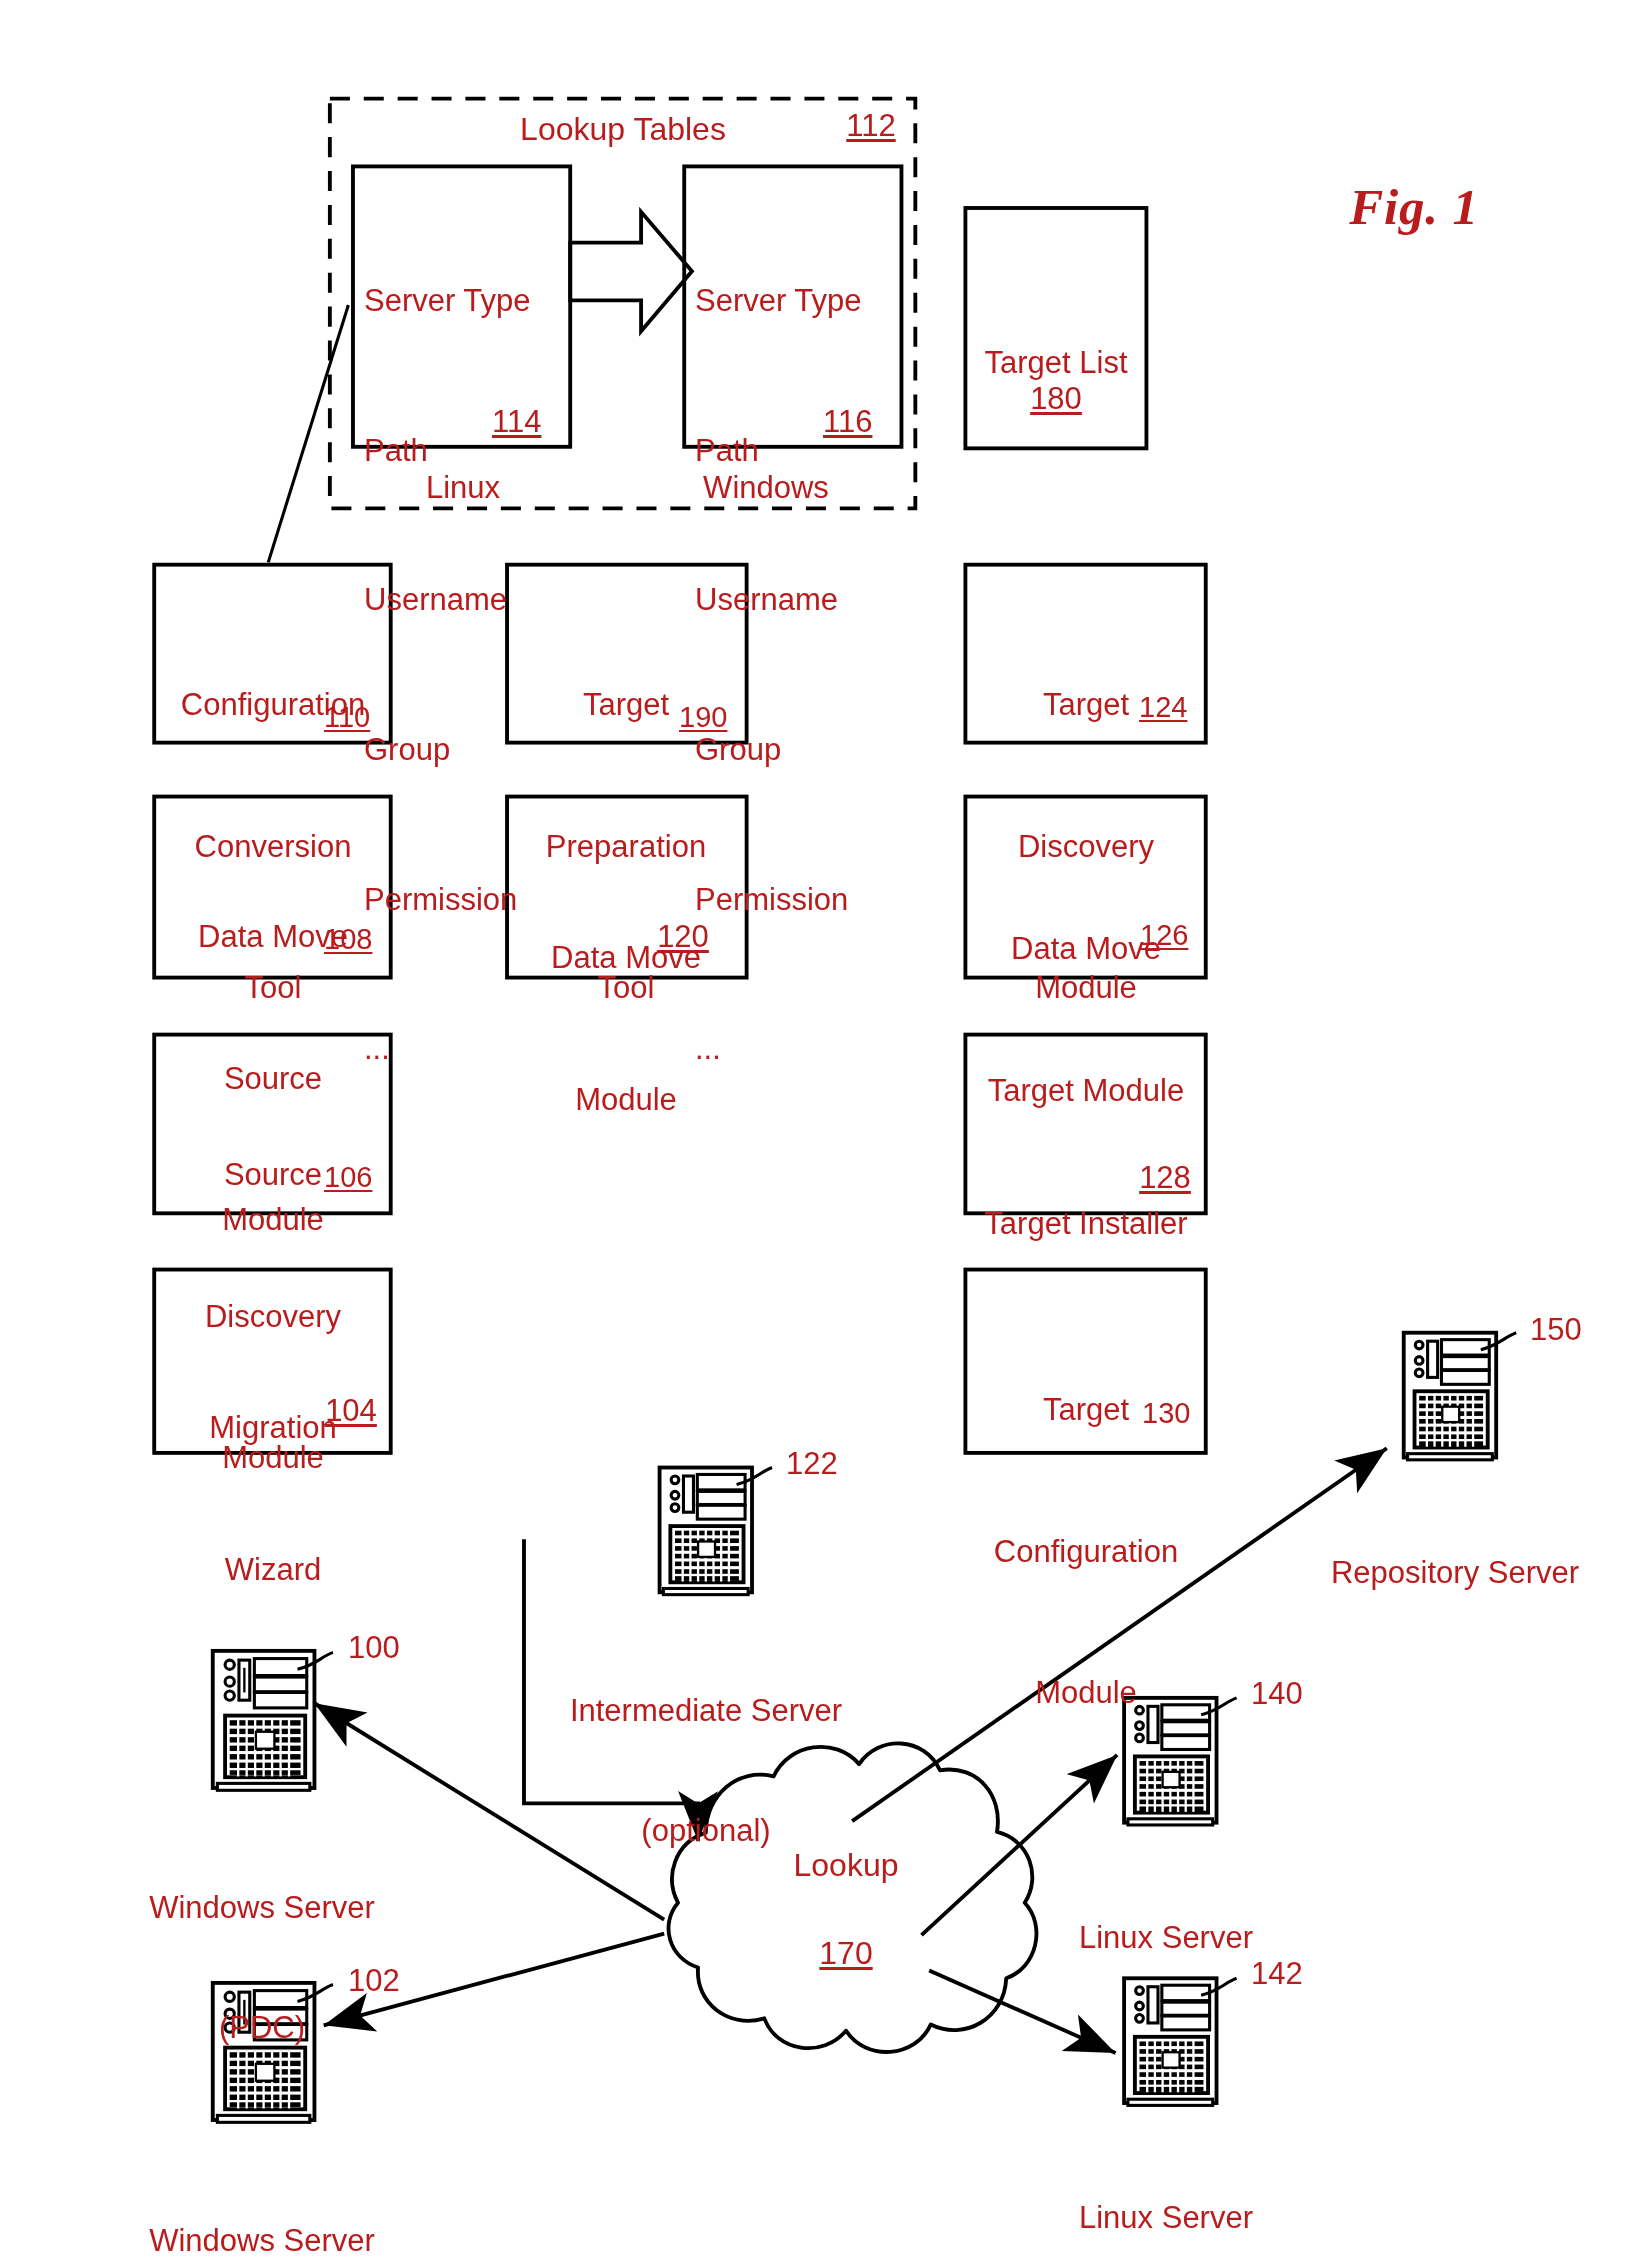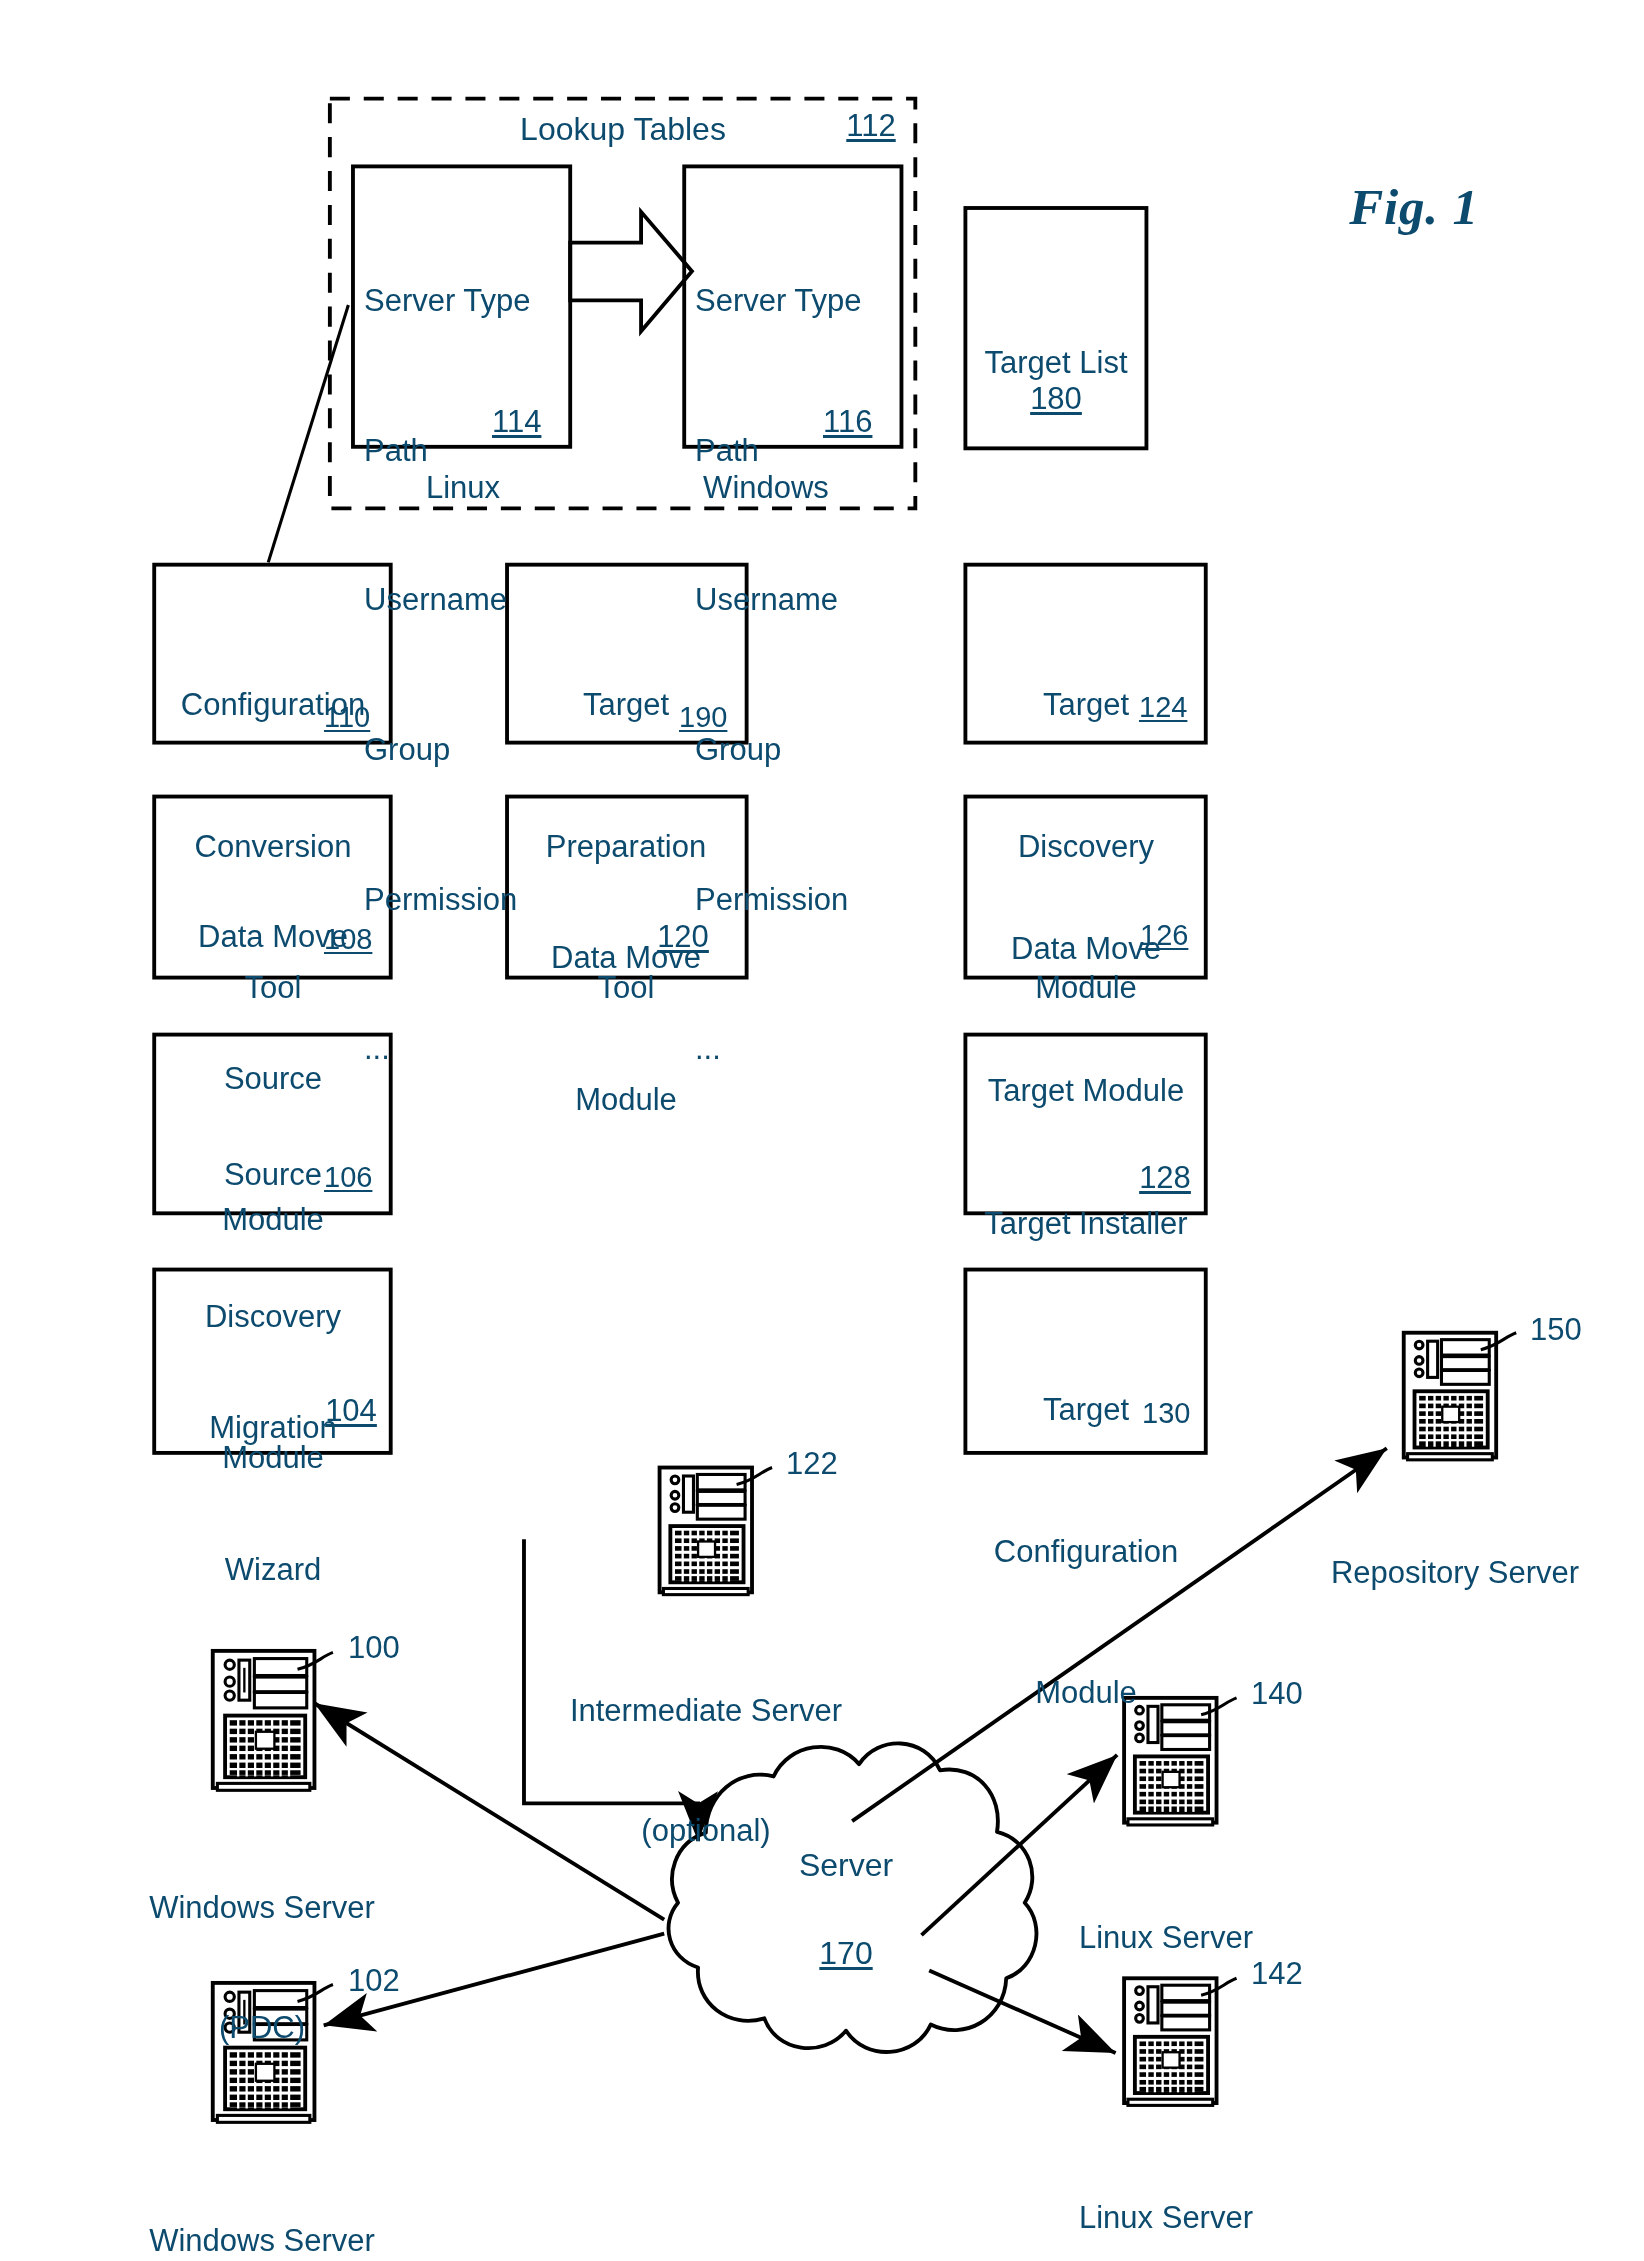--- a/index.html
+++ b/index.html
@@ -23,21 +23,21 @@
     position: absolute;
     left: 0; top: 0;
     width: 1645px;
     height: 2261px;
   }
   
   .t {
     position: absolute;
     white-space: pre;
     line-height: 1.0;
-    color: #0c4a6e;
+    color: #b91c1c;
   }
   .ctr { transform: translateX(-50%); text-align: center; }
   .ref {
     text-decoration: underline;
     text-underline-offset: 3.1px;
   }
   .figlabel {
     font-family: "Liberation Serif", serif;
     font-style: italic;
     font-weight: bold;
@@ -413,21 +413,21 @@
   </div>
   <div class="t ref ctr reftag-lg" style="left:351px; top:1395px;">104</div>
 
   <div class="t ctr boxtext" style="left:1086px; top:1292px;">
     <div>Target</div>
     <div>Configuration</div>
     <div>Module</div>
   </div>
   <div class="t reftag" style="left:1142px; top:1399px;">130</div>
 
-  <div class="t ctr" style="left:846px; top:1849px; font-size:32px;">Server</div>
+  <div class="t ctr" style="left:846px; top:1849px; font-size:32px;">Lookup</div>
   <div class="t ref ctr" style="left:846px; top:1937px; font-size:32px;">170</div>
 
   <div class="t ctr caption" style="left:262px; top:1807px;">
     <div>Windows Server</div>
     <div>(PDC)</div>
   </div>
   <div class="t reftag-lg" style="left:348px; top:1632px;">100</div>
 
   <div class="t ctr caption" style="left:262px; top:2140px;">
     <div>Windows Server</div>

